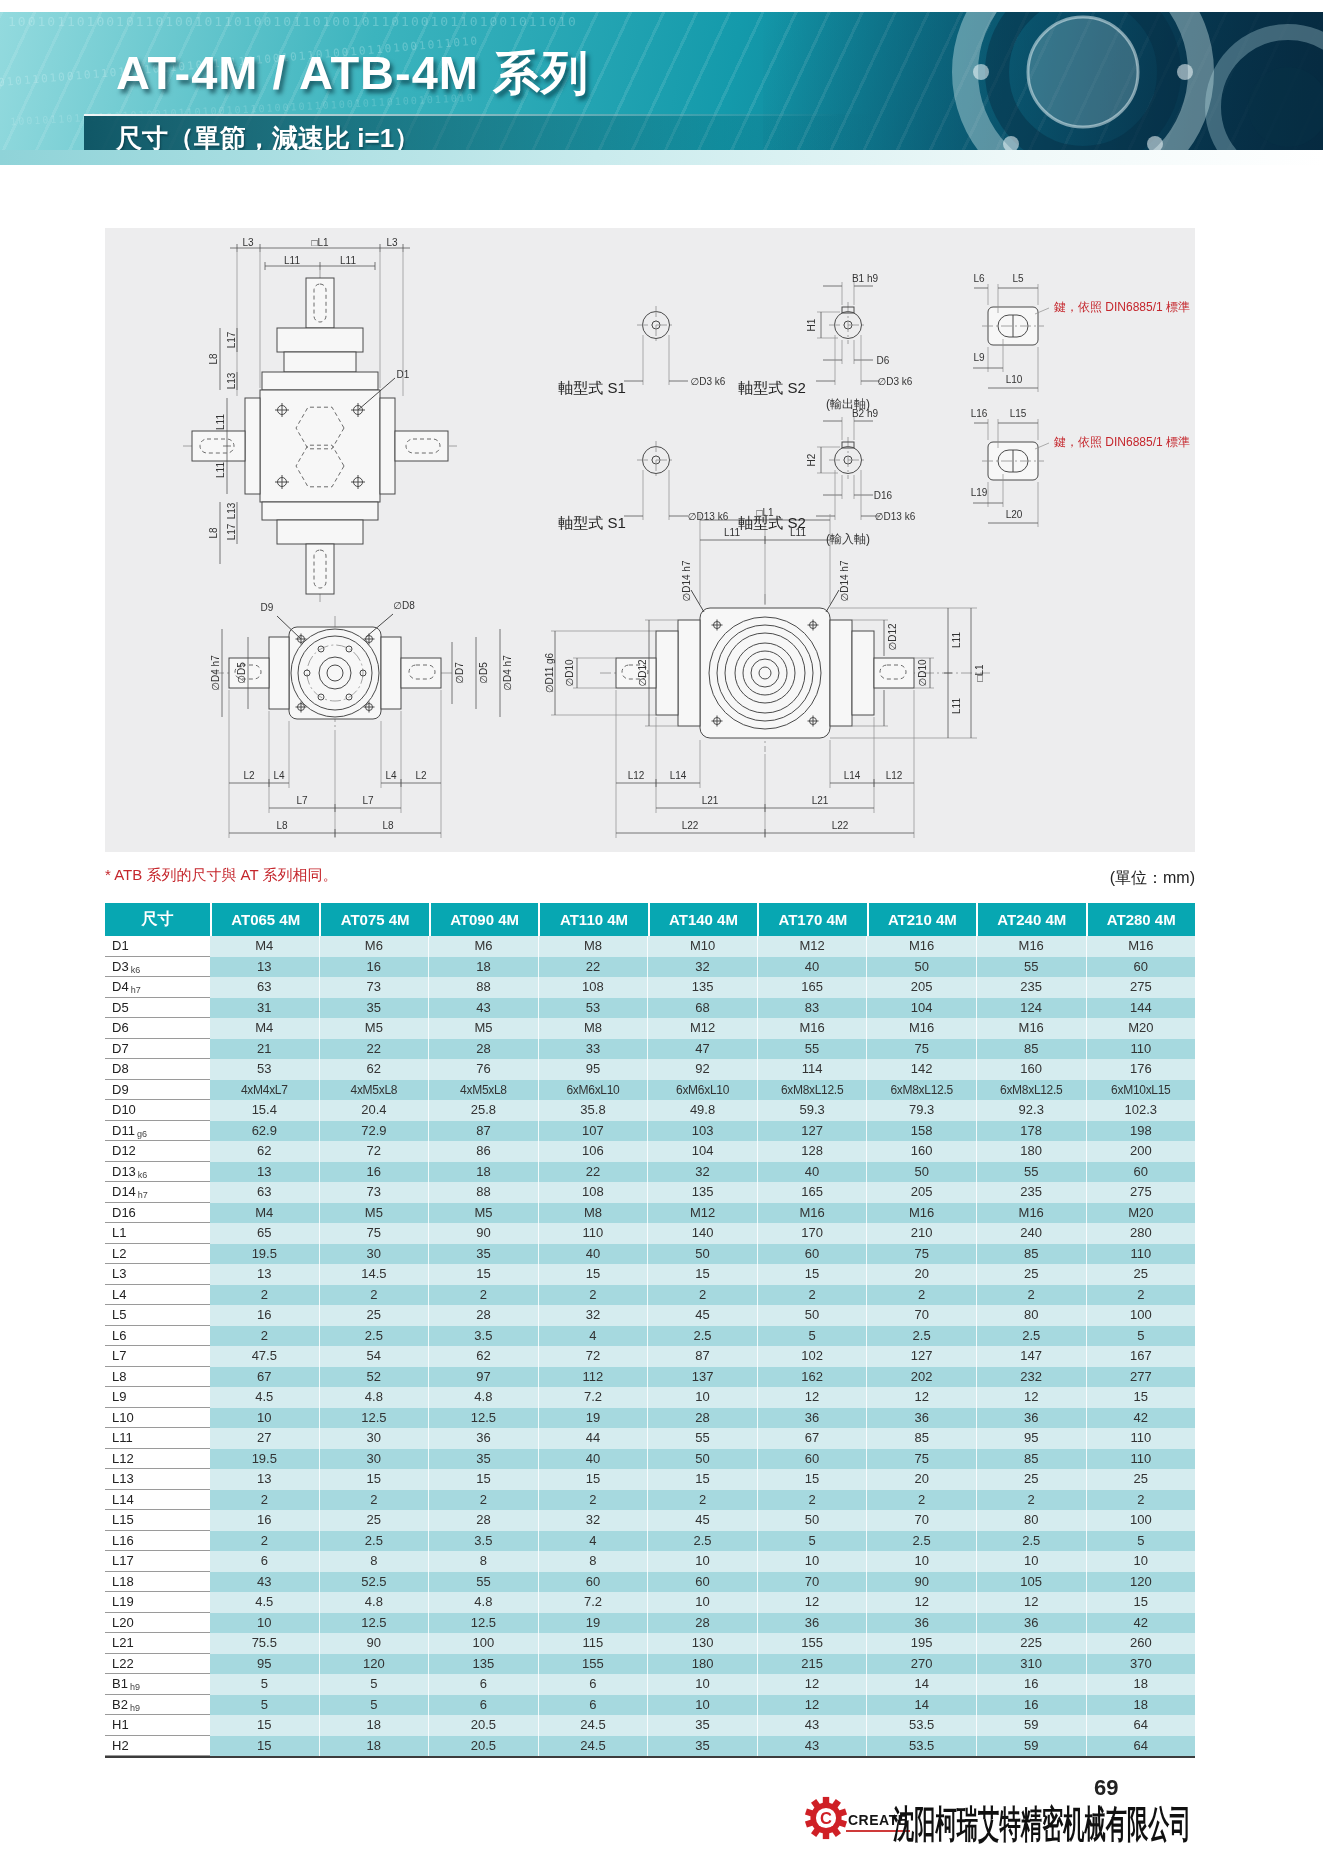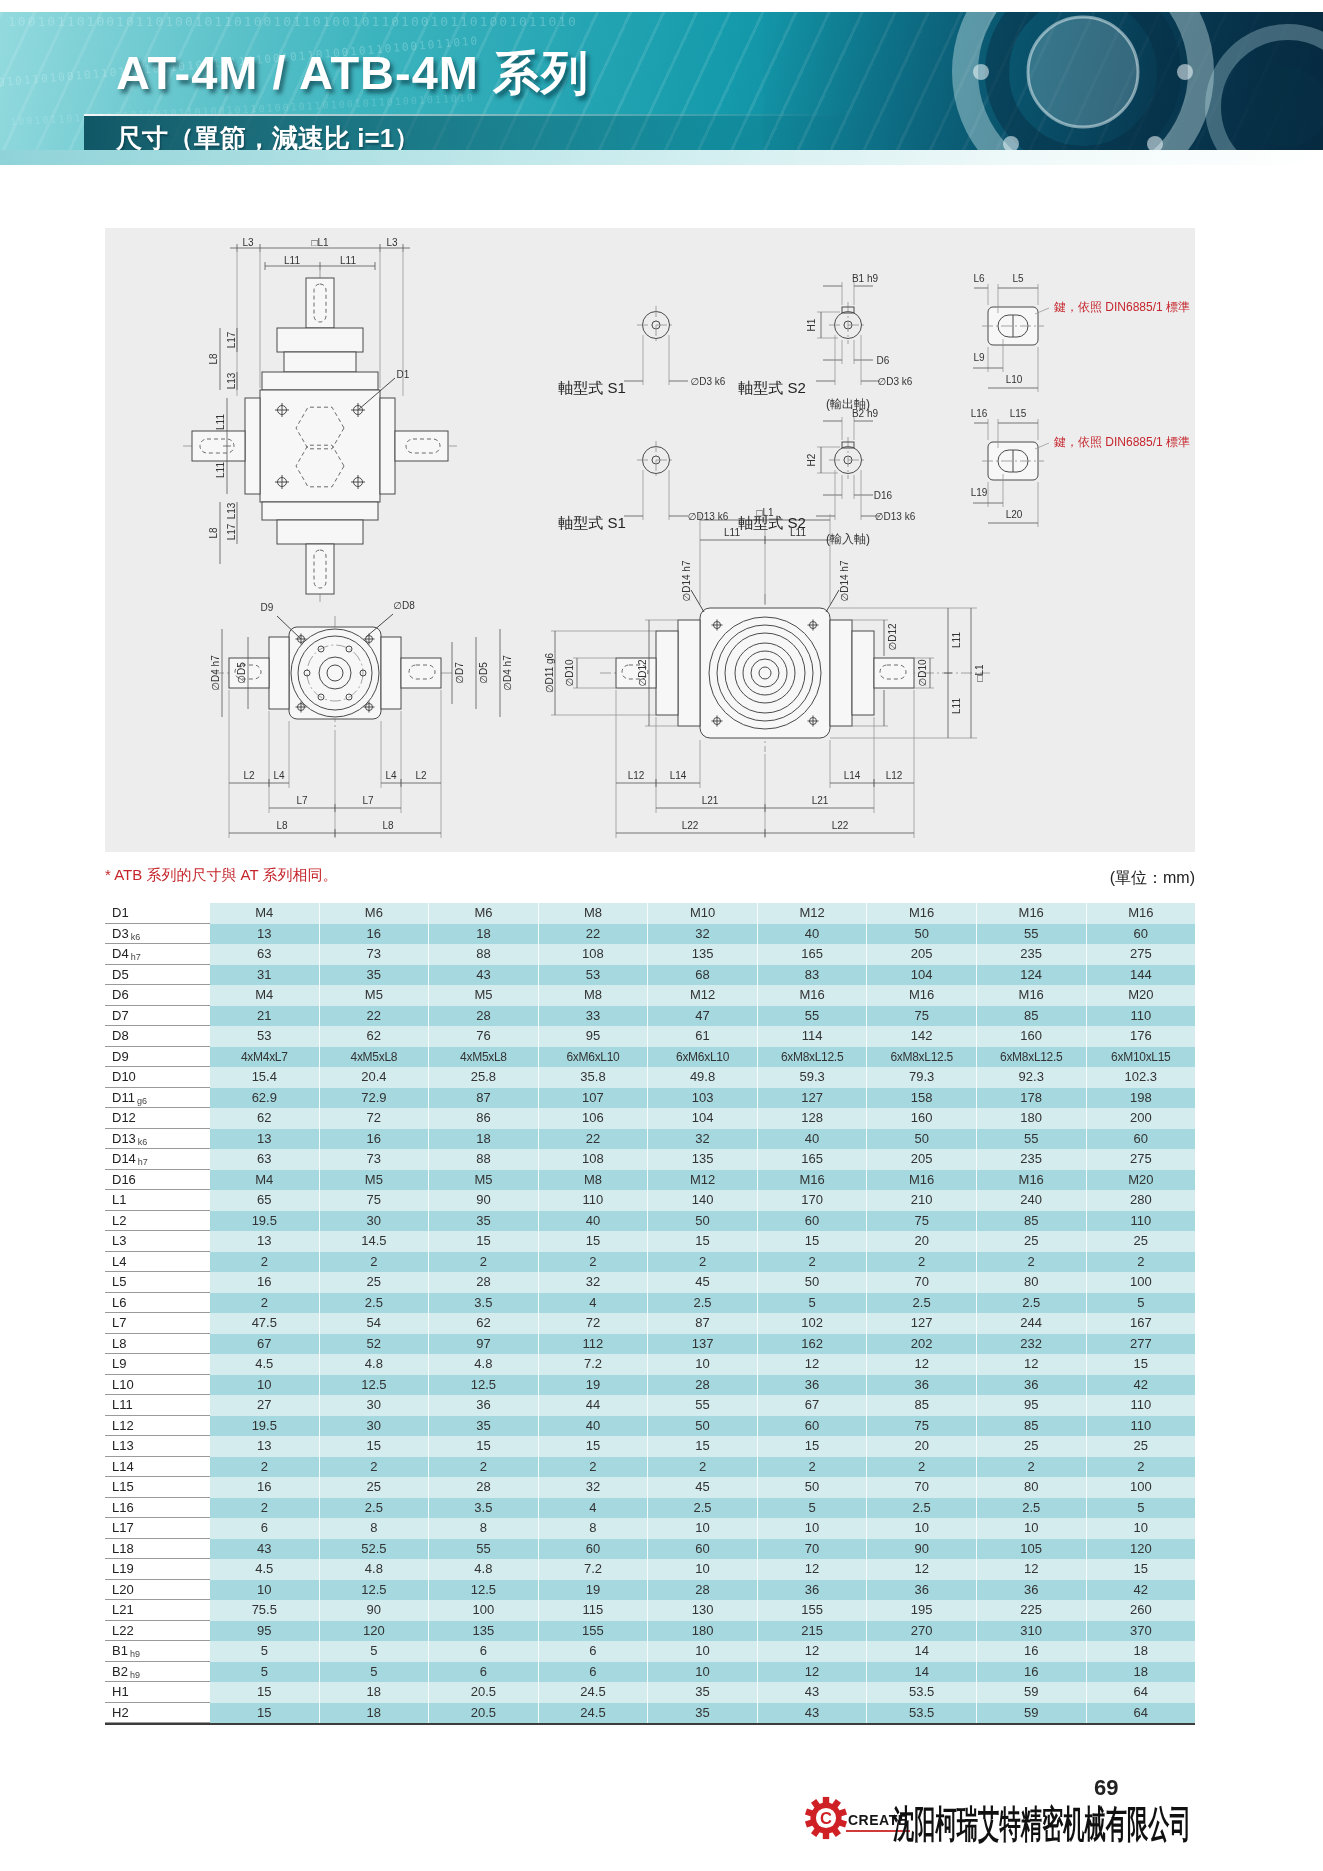--- a/index.html
+++ b/index.html
@@ -452,20 +452,32 @@
         <span class="dl" style="left: 715px; top: 572px;">L21</span>
         <span class="dl" style="left: 585px; top: 597px;">L22</span>
         <span class="dl" style="left: 735px; top: 597px;">L22</span>
       </div>
   </div>
 
   <div class="note">* ATB 系列的尺寸與 AT 系列相同。</div>
   <div class="unit">(單位：mm)</div>
 
   <div class="tbl" id="tbl">
+      <div class="thead">
+        <div class="th c0">尺寸</div>
+        <div class="th">AT065 4M</div>
+        <div class="th">AT075 4M</div>
+        <div class="th">AT090 4M</div>
+        <div class="th">AT110 4M</div>
+        <div class="th">AT140 4M</div>
+        <div class="th">AT170 4M</div>
+        <div class="th">AT210 4M</div>
+        <div class="th">AT240 4M</div>
+        <div class="th">AT280 4M</div>
+      </div>
       <div class="trow a">
         <div class="tl">D1</div>
         <div class="td">M4</div>
         <div class="td">M6</div>
         <div class="td">M6</div>
         <div class="td">M8</div>
         <div class="td">M10</div>
         <div class="td">M12</div>
         <div class="td">M16</div>
         <div class="td">M16</div>
@@ -530,21 +542,21 @@
         <div class="td">75</div>
         <div class="td">85</div>
         <div class="td">110</div>
       </div>
       <div class="trow a">
         <div class="tl">D8</div>
         <div class="td">53</div>
         <div class="td">62</div>
         <div class="td">76</div>
         <div class="td">95</div>
-        <div class="td">61</div>
+        <div class="td">92</div>
         <div class="td">114</div>
         <div class="td">142</div>
         <div class="td">160</div>
         <div class="td">176</div>
       </div>
       <div class="trow b d9">
         <div class="tl">D9</div>
         <div class="td">4xM4xL7</div>
         <div class="td">4xM5xL8</div>
         <div class="td">4xM5xL8</div>
@@ -701,21 +713,21 @@
       </div>
       <div class="trow a">
         <div class="tl">L7</div>
         <div class="td">47.5</div>
         <div class="td">54</div>
         <div class="td">62</div>
         <div class="td">72</div>
         <div class="td">87</div>
         <div class="td">102</div>
         <div class="td">127</div>
-        <div class="td">244</div>
+        <div class="td">147</div>
         <div class="td">167</div>
       </div>
       <div class="trow b">
         <div class="tl">L8</div>
         <div class="td">67</div>
         <div class="td">52</div>
         <div class="td">97</div>
         <div class="td">112</div>
         <div class="td">137</div>
         <div class="td">162</div>

